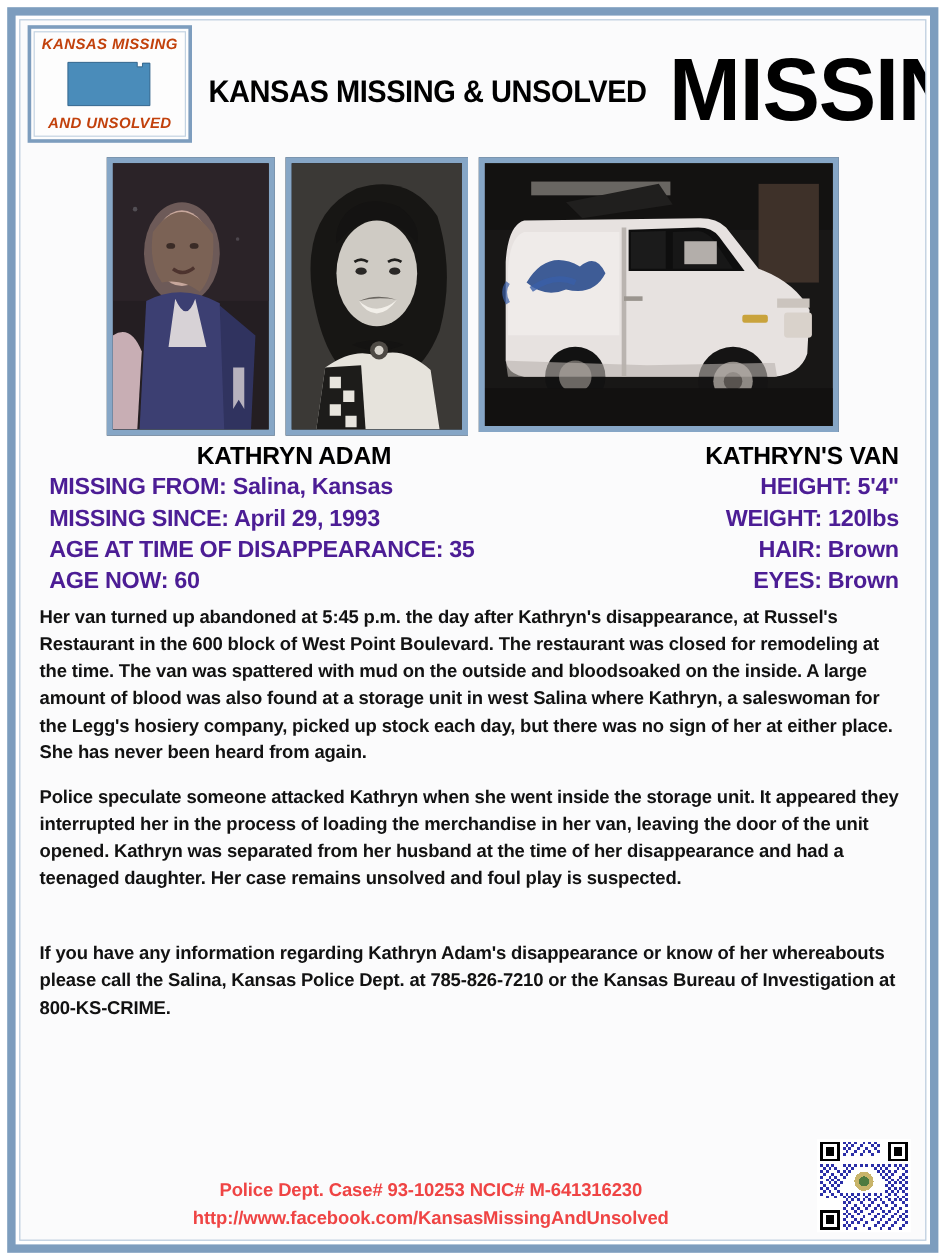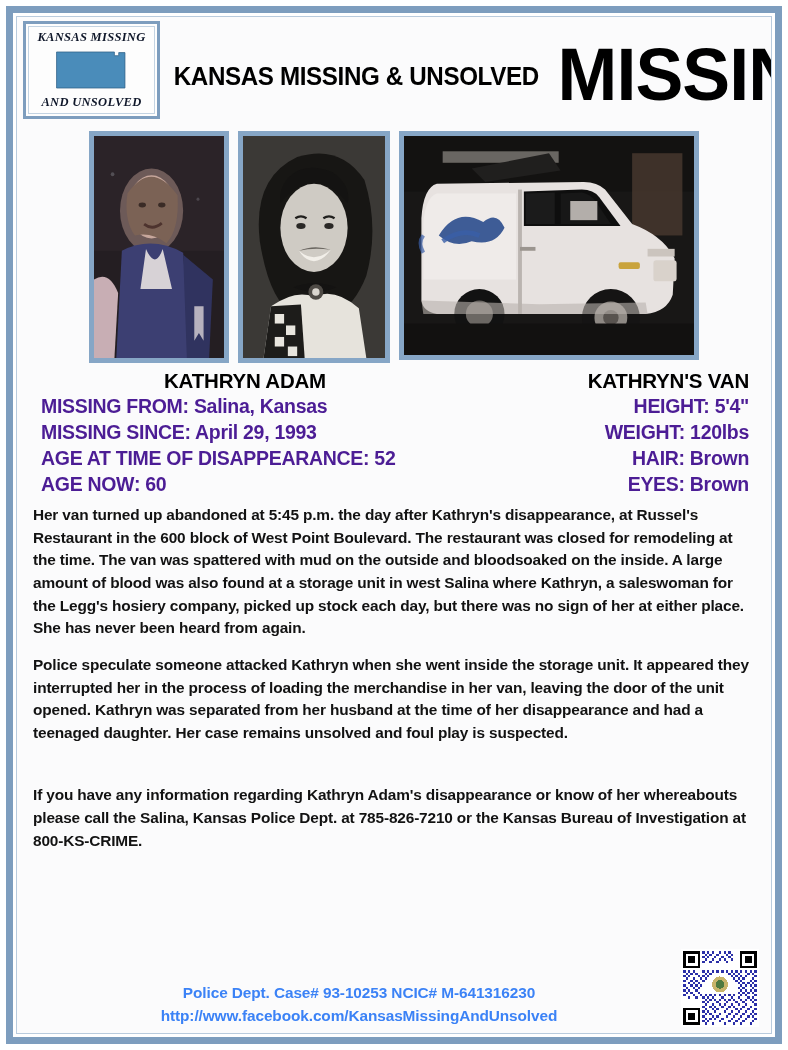--- a/index.html
+++ b/index.html
@@ -53,23 +53,23 @@
   }
   .logo-inner{
     box-sizing:border-box;
     width:100%;height:100%;
     border:1px solid #c3d3e2;
     display:flex;flex-direction:column;
     align-items:center;justify-content:space-between;
     padding:3px 2px;
   }
   .logo-text{
-    font-family:Liberation Serif, serif;
+    font-family:Liberation Sans, sans-serif;
     font-style:italic;font-weight:700;
-    font-size:12.5px;color:#0f172a;
+    font-size:12.5px;color:#c2410c;
     letter-spacing:.3px;white-space:nowrap;
   }
   .logo-map{ width:76px;height:46px; display:block; }
 
   .title-block{
     flex:1 1 auto;
     display:flex;flex-direction:row;
     align-items:center;justify-content:flex-start;
     padding-top:2px;
   }
@@ -155,21 +155,21 @@
   .para:last-of-type{margin-bottom:4px;margin-top:40px;}
 
   
   .footer{
     position:relative;
     padding:0 16px 6px 16px;
   }
   .foot-line{
     font-weight:700;
     font-size:15.4px;
-    color:#3b82f6;
+    color:#ef4444;
     text-align:center;
     line-height:1.5;
     letter-spacing:-.1px;
   }
   .foot-case{padding-right:70px;}
   .foot-url{padding-right:70px;}
   .qr{
     position:absolute;
     right:12px;
     bottom:6px;
@@ -291,21 +291,21 @@
         </svg>
       </div>
 
     </div>
 
     <div class="stats">
       <div class="col-left">
         <div class="stat-head">KATHRYN ADAM</div>
         <div class="stat-line">MISSING FROM: Salina, Kansas</div>
         <div class="stat-line">MISSING SINCE: April 29, 1993</div>
-        <div class="stat-line">AGE AT TIME OF DISAPPEARANCE: 52</div>
+        <div class="stat-line">AGE AT TIME OF DISAPPEARANCE: 35</div>
         <div class="stat-line">AGE NOW: 60</div>
       </div>
       <div class="col-right">
         <div class="stat-head">KATHRYN'S VAN</div>
         <div class="stat-line">HEIGHT: 5'4"</div>
         <div class="stat-line">WEIGHT: 120lbs</div>
         <div class="stat-line">HAIR: Brown</div>
         <div class="stat-line">EYES: Brown</div>
       </div>
     </div>

